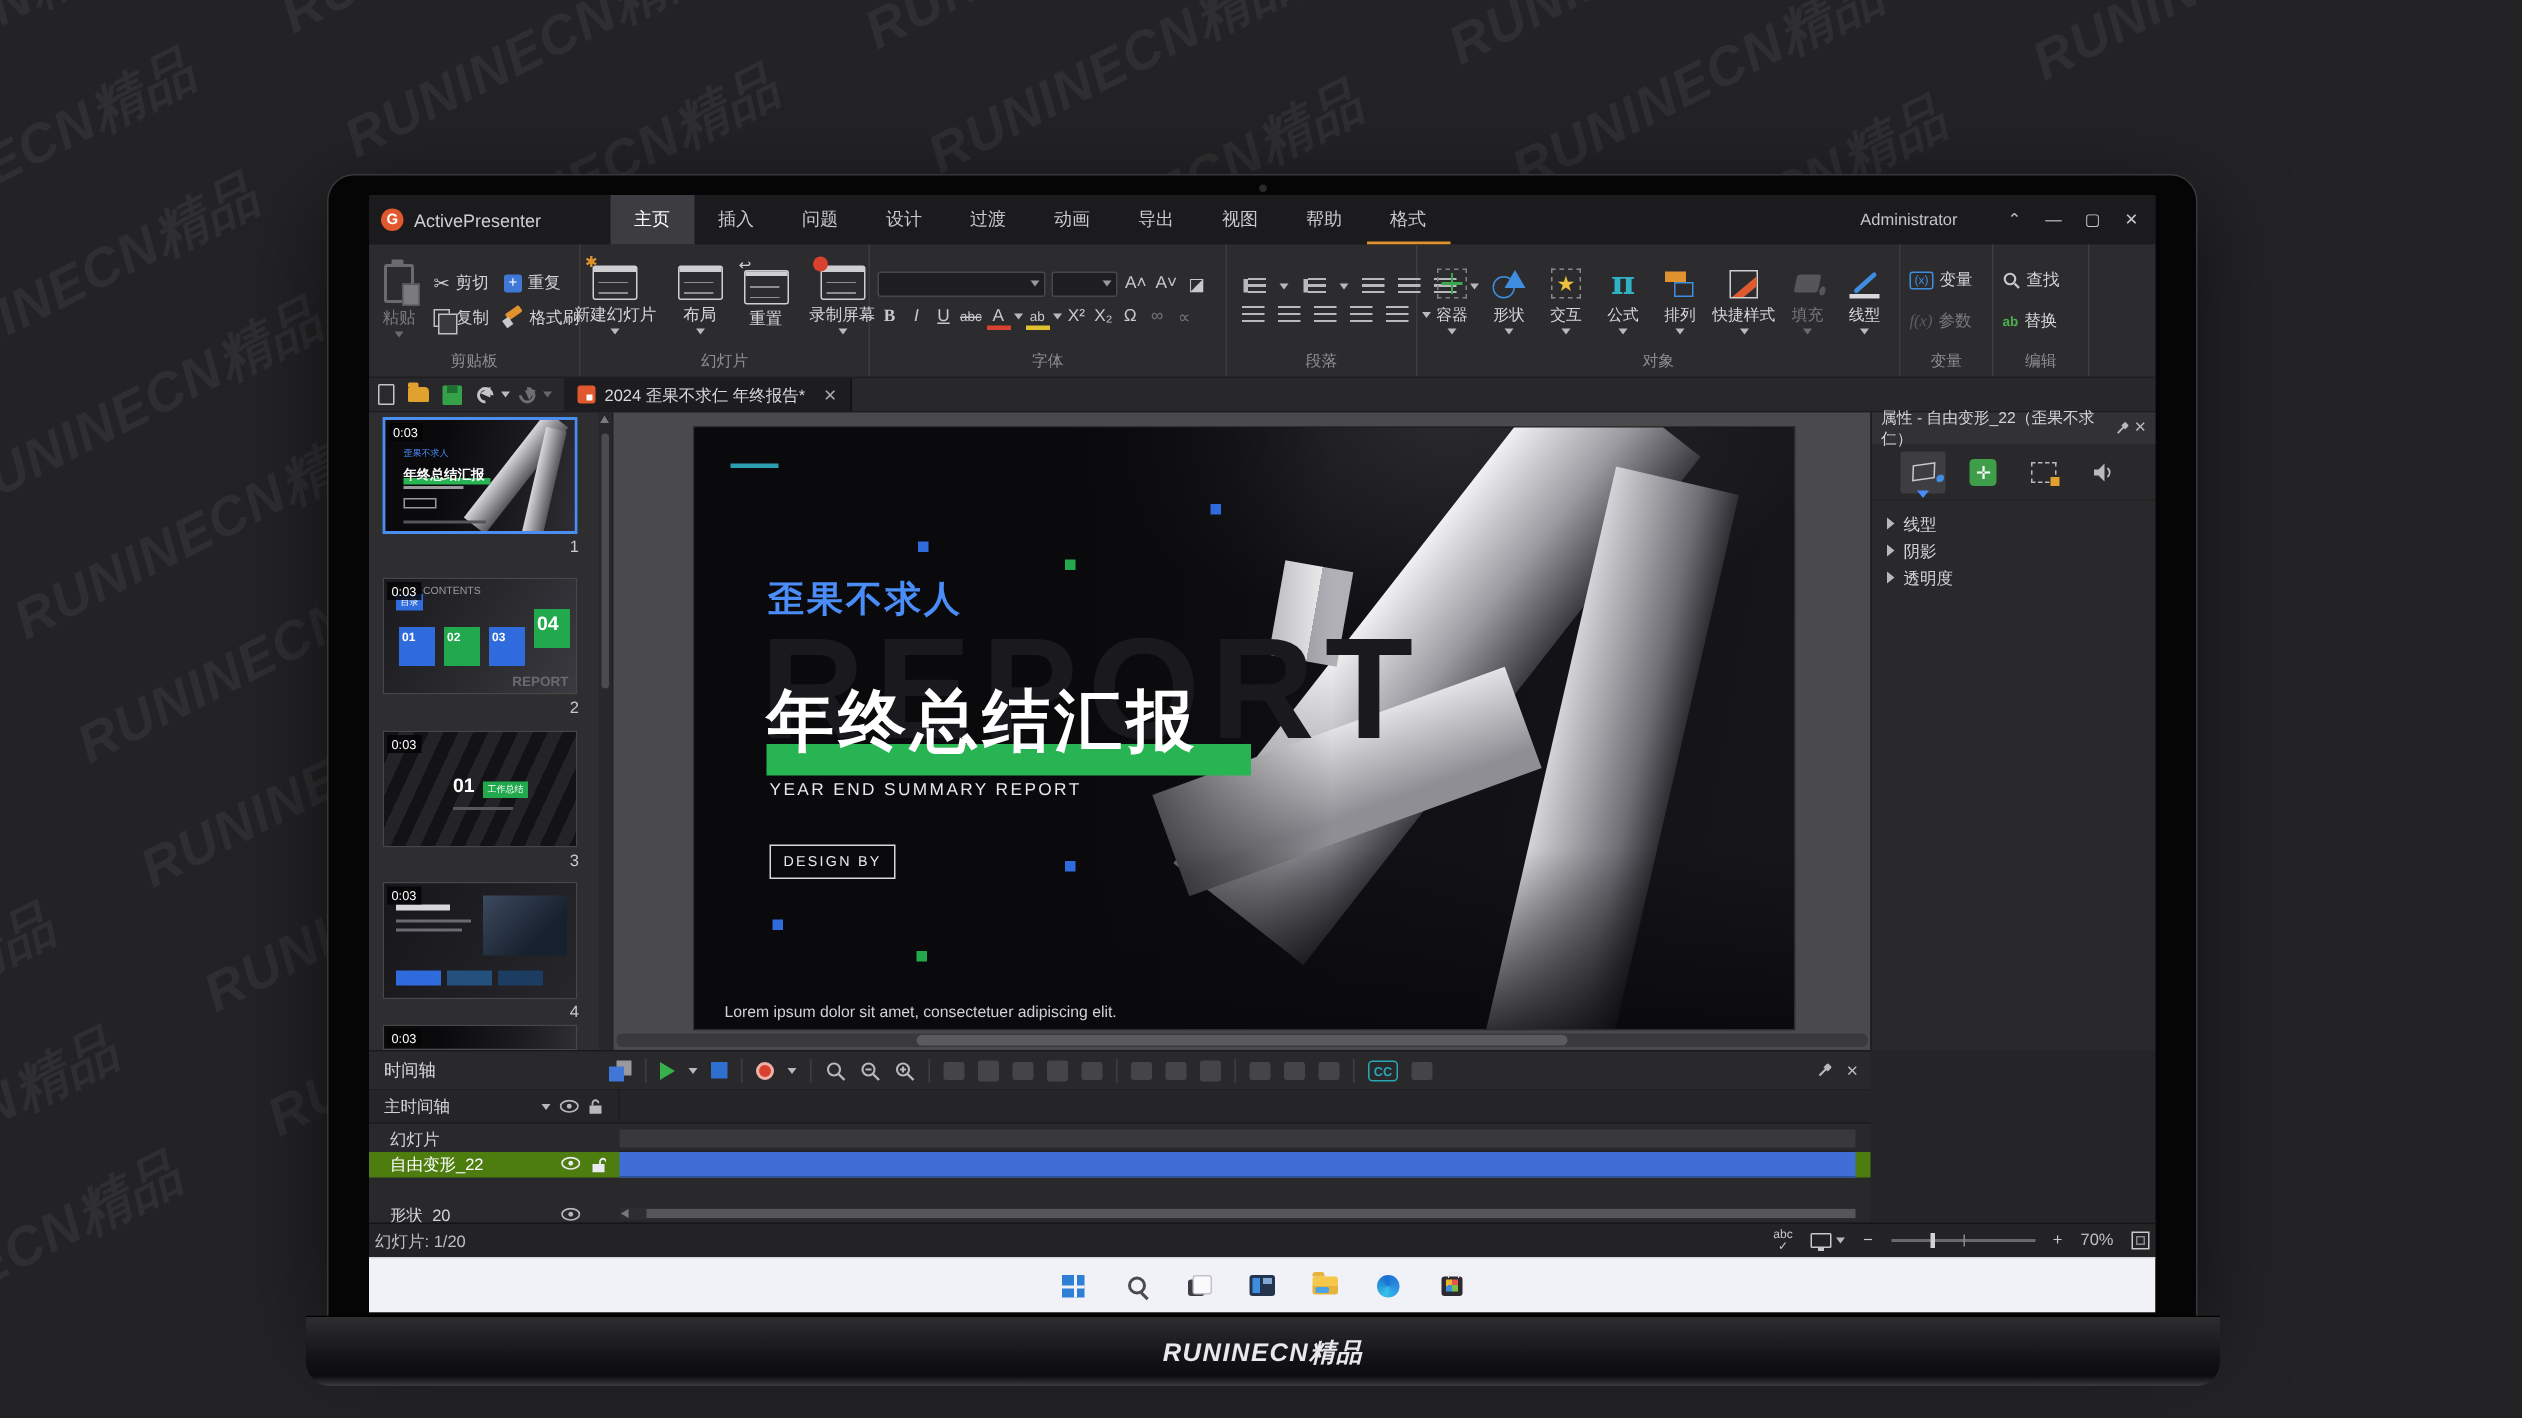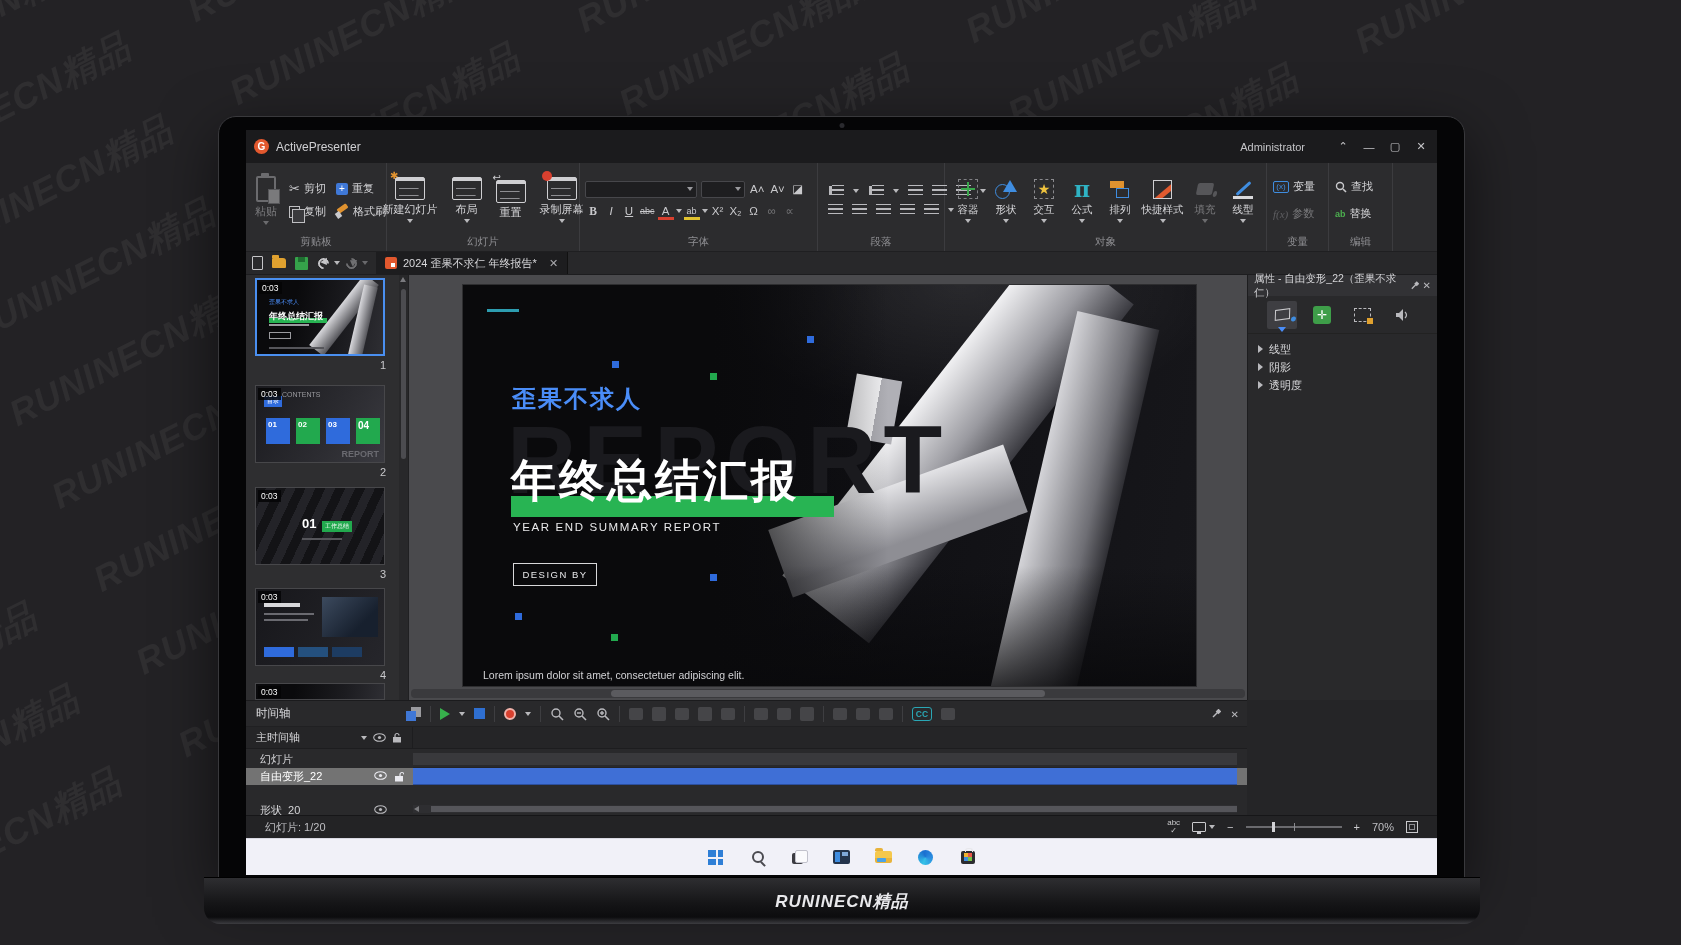--- a/index.html
+++ b/index.html
@@ -216,30 +216,30 @@
   .tl-ruler { position:absolute; left:0; top:26px; width:100%; height:22px; background:#252527; border-bottom:1px solid #1d1d1f;padding-left:20px; }
   .tl-ruler .hd { position:absolute; left:0; top:0; width:167px; height:100%; display:flex; align-items:center; gap:6px; padding:0 10px; color:#d4d4d7; font-size:11px; border-right:1px solid #1d1d1f; }
   .rul-area { position:absolute; left:167px; right:10px; top:0; bottom:0;
     background:repeating-linear-gradient(to right,#48484c 0 1px,#0000 1px 36.9px); background-position:0 bottom; background-size:100% 5px; background-repeat:no-repeat; }
   .rlab { position:absolute; top:3px; font-size:10px; color:#aaaaae; transform:translateX(-50%); }
   .track { position:absolute; left:0; width:100%; height:17px; color:#d4d4d7; font-size:11px; }
   .track .nm { position:absolute; left:14px; top:1px; }
   .track .ic1 { position:absolute; left:128px; top:3px; }
   .track .ic2 { position:absolute; left:148px; top:3px; }
   .track .lane { position:absolute; left:167px; right:10px; top:0; bottom:0; border-bottom:1px solid #232325; }
-  .track.selrow { background:#737373; color:#fff; }
+  .track.selrow { background:#4d7c0f; color:#fff; }
   .track.selrow .lane { background:#3f6fd6; border-bottom:1px solid #2c4f9e; }
   .lane-gray { position:absolute; inset:2px 0; background:#39393c; }
   .tl-scroll { position:absolute; left:167px; right:10px; bottom:2px; height:8px; background:#2e2e31; }
   .tl-scroll .la { position:absolute; left:1px; top:1px; width:0; height:0; border-top:3px solid transparent; border-bottom:3px solid transparent; border-right:5px solid #7a7a7e; }
   .tl-scroll .th { position:absolute; left:18px; right:0; top:1px; bottom:1px; background:#55555a; }
 
   
   .status { position:absolute; left:0; top:685px; width:100%; height:23px; background:#232325;
-    border-top:1px solid #161618; display:flex; align-items:center; color:#bfbfc3; font-size:11px; padding:0 19px; }
+    border-top:1px solid #161618; display:flex; align-items:center; color:#bfbfc3; font-size:11px; padding:0 4px; }
   .st-right { margin-left:auto; display:flex; align-items:center; gap:12px; }
   .abc { font-size:8px; letter-spacing:0; line-height:1; text-align:center; color:#c9c9cc; }
   .mon { width:14px; height:10px; border:1px solid #c9c9cc; border-radius:1px; position:relative; }
   .mon::after { content:""; position:absolute; left:4px; bottom:-3px; width:4px; height:2px; background:#c9c9cc; }
   .sl-track { position:relative; width:96px; height:2px; background:#6a6a6e; }
   .sl-mid { position:absolute; left:50%; top:-3px; width:1px; height:8px; background:#8a8a8e; }
   .sl-thumb { position:absolute; left:28%; top:-4px; width:3px; height:10px; background:#d2d2d5; }
   .fit { width:12px; height:12px; border:1px solid #c9c9cc; position:relative; }
   .fit::after { content:""; position:absolute; inset:2px; border:1px dashed #8a8a8e; }
 
@@ -347,20 +347,32 @@
     <div class="screen">
       <div class="camera"></div>
 
       <div class="desktop">
         <div class="app">
 
           <div class="tbar">
             <div class="logo-wrap">
               <div class="ap-logo">G</div>
               <span>ActivePresenter</span>
+            </div>
+            <div class="menu-tabs">
+              <div class="mtab active">主页</div>
+              <div class="mtab">插入</div>
+              <div class="mtab">问题</div>
+              <div class="mtab">设计</div>
+              <div class="mtab">过渡</div>
+              <div class="mtab">动画</div>
+              <div class="mtab">导出</div>
+              <div class="mtab">视图</div>
+              <div class="mtab">帮助</div>
+              <div class="mtab context">格式</div>
             </div>
             <div class="tbar-right">
               <span class="user-name">Administrator</span>
               <div class="wc">⌃</div>
               <div class="wc">—</div>
               <div class="wc">▢</div>
               <div class="wc">✕</div>
             </div>
           </div>
 
@@ -631,21 +643,21 @@
               <div class="tnum" style="top:84px">1</div>
 
               <div class="thumb" style="top:110px">
                 <span class="tbadge">0:03</span>
                 <div class="mini-bg" style="background:linear-gradient(120deg,#1a1a1e,#2c2c31 60%,#3a3a40)"></div>
                 <div style="position:absolute;left:26px;top:5px;font-size:7px;color:#9a9a9e">CONTENTS</div>
                 <div style="position:absolute;left:8px;top:10px;background:#2f6bdc;color:#fff;font-size:6px;padding:1px 3px">目录</div>
                 <div style="position:absolute;left:10px;top:32px;width:24px;height:26px;background:#2f6bdc;color:#fff;font-size:8px;font-weight:bold;padding:2px">01</div>
                 <div style="position:absolute;left:40px;top:32px;width:24px;height:26px;background:#22a94e;color:#fff;font-size:8px;font-weight:bold;padding:2px">02</div>
                 <div style="position:absolute;left:70px;top:32px;width:24px;height:26px;background:#2f6bdc;color:#fff;font-size:8px;font-weight:bold;padding:2px">03</div>
-                <div style="position:absolute;left:100px;top:32px;width:24px;height:26px;background:#22a94e;color:#fff;font-size:10px;font-weight:bold;padding:2px">04</div>
+                <div style="position:absolute;left:100px;top:20px;width:24px;height:26px;background:#22a94e;color:#fff;font-size:13px;font-weight:bold;padding:2px">04</div>
                 <div style="position:absolute;right:5px;bottom:3px;font-size:9px;color:#6a6a70;font-weight:bold">REPORT</div>
               </div>
               <div class="tnum" style="top:191px">2</div>
 
               <div class="thumb" style="top:212px">
                 <span class="tbadge">0:03</span>
                 <div class="mini-bg" style="background:repeating-linear-gradient(115deg,#131316 0 9px,#232328 9px 18px)"></div>
                 <div style="position:absolute;left:46px;top:28px;font-size:13px;font-weight:bold;color:#fff">01</div>
                 <div style="position:absolute;left:66px;top:33px;background:#22a94e;color:#fff;font-size:6px;padding:1px 3px">工作总结</div>
                 <div style="position:absolute;left:46px;top:50px;width:40px;height:2px;background:#55555a"></div>

